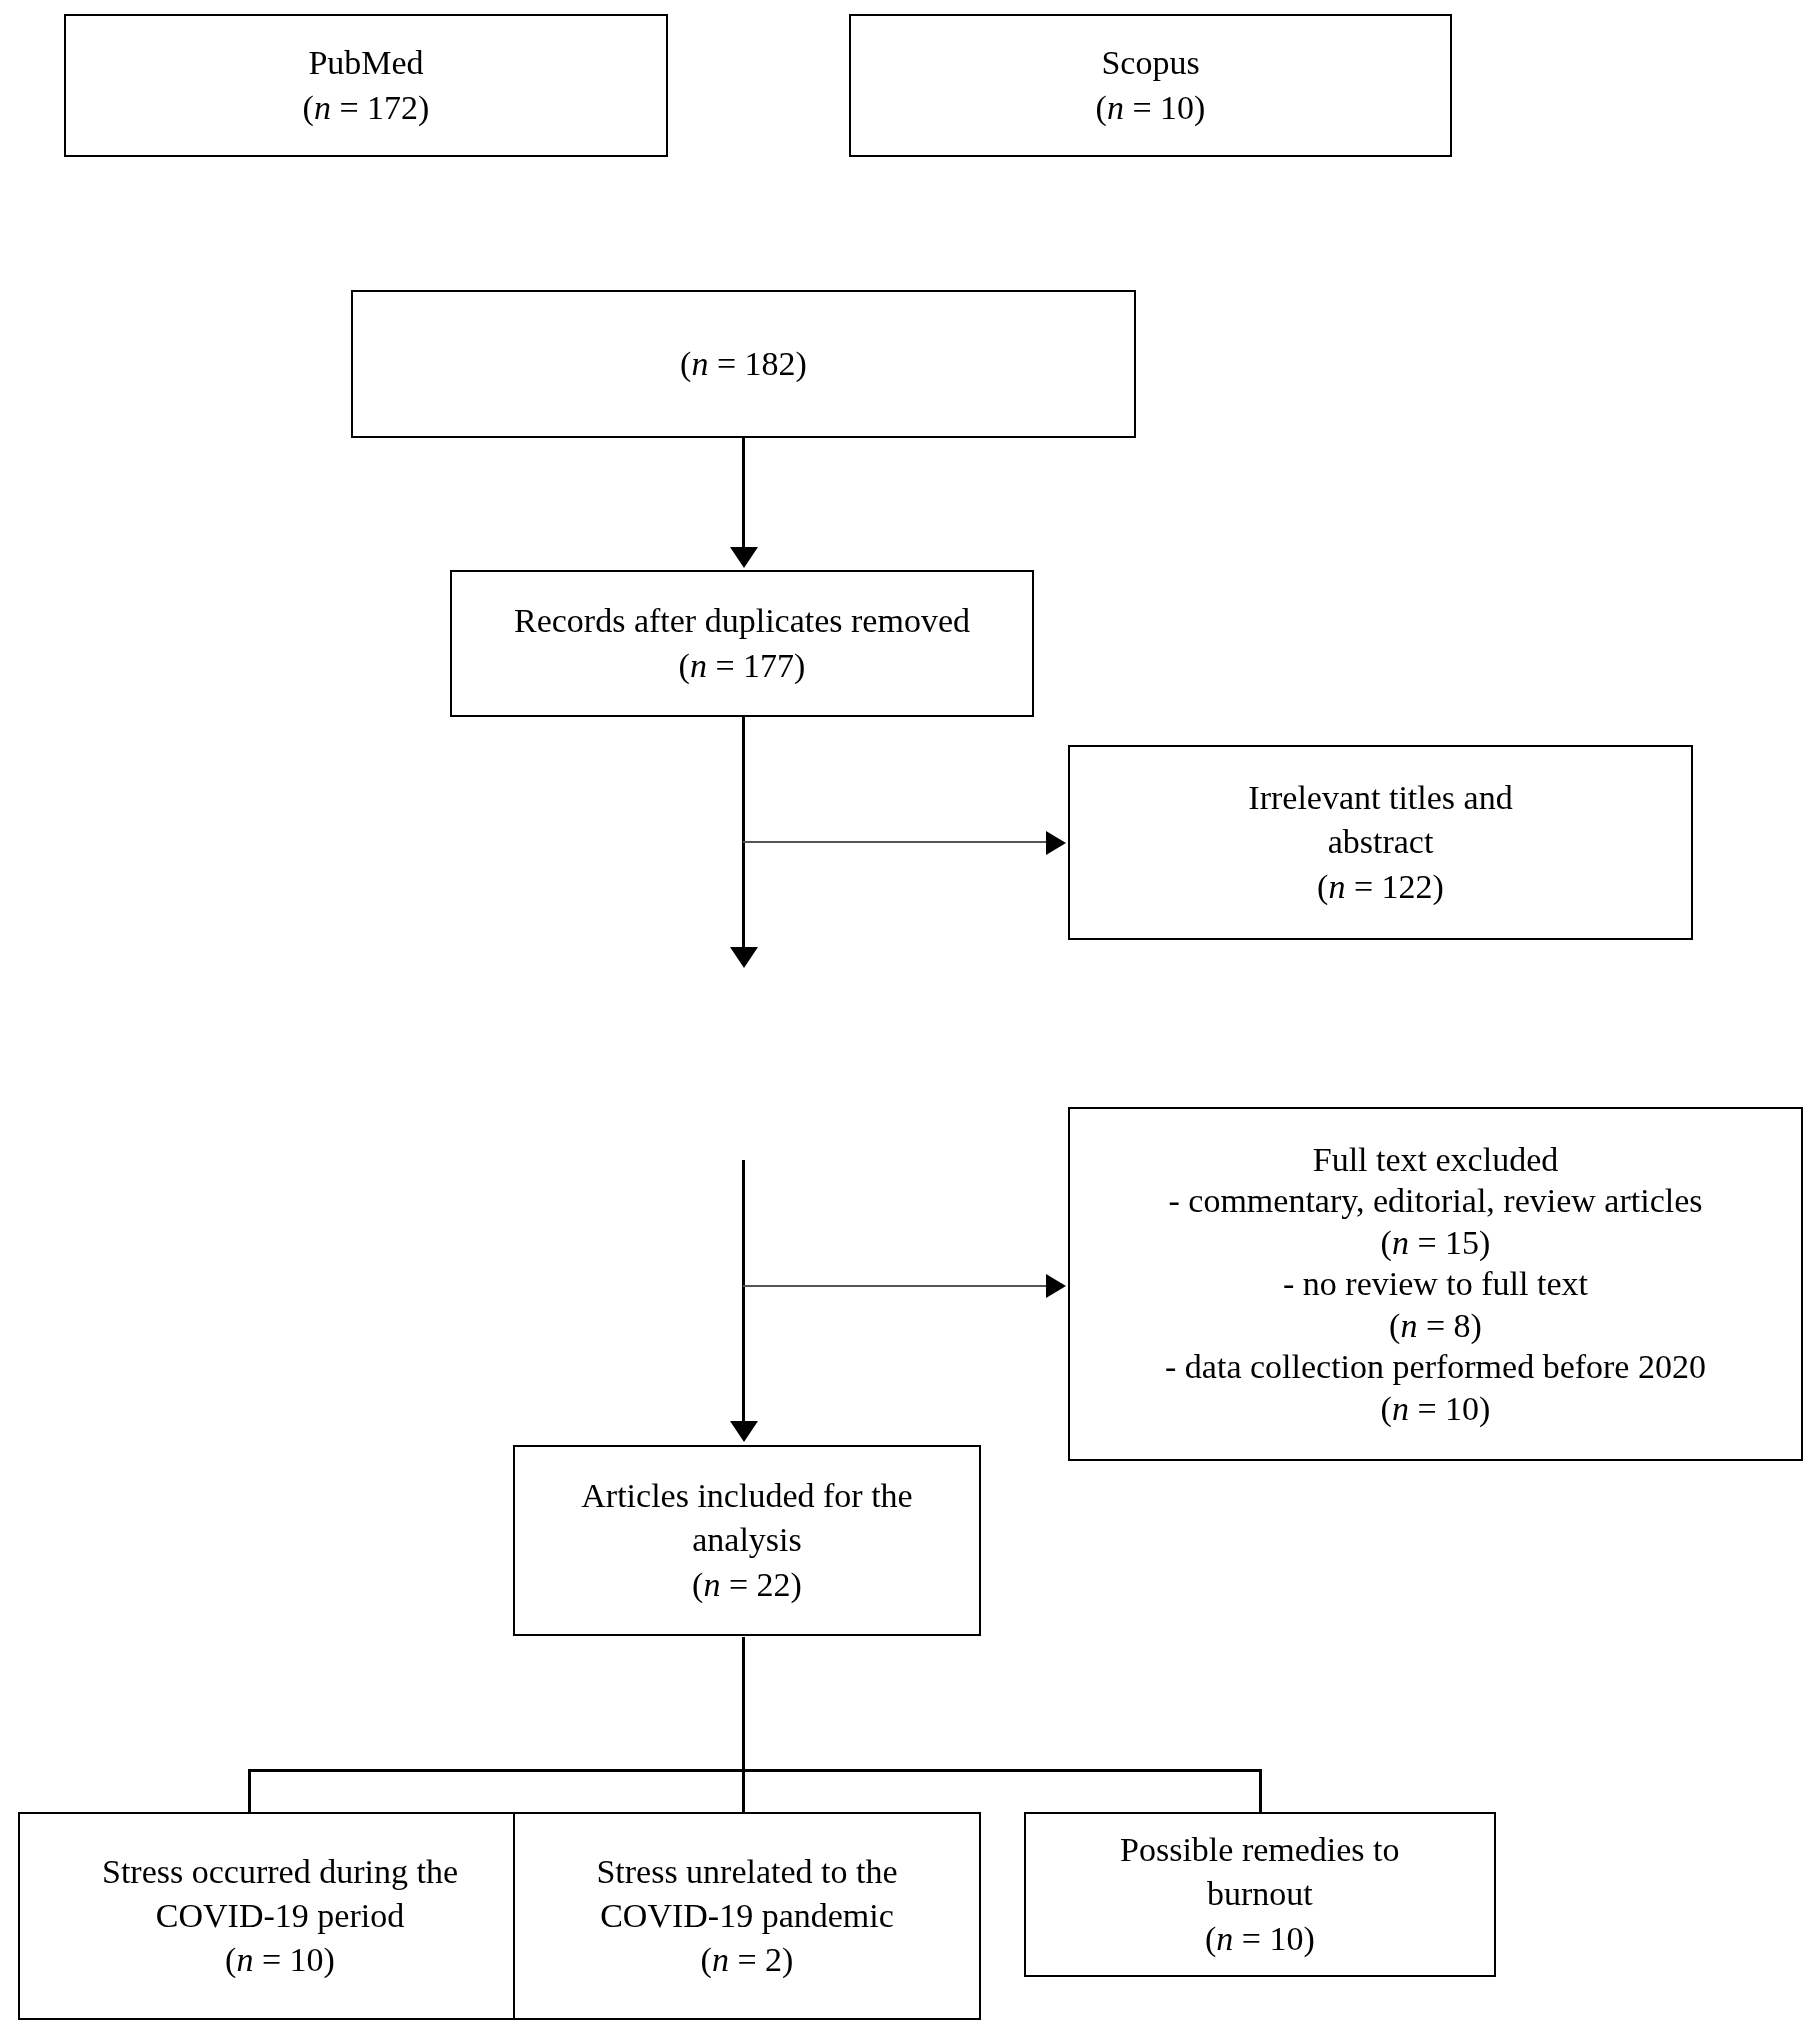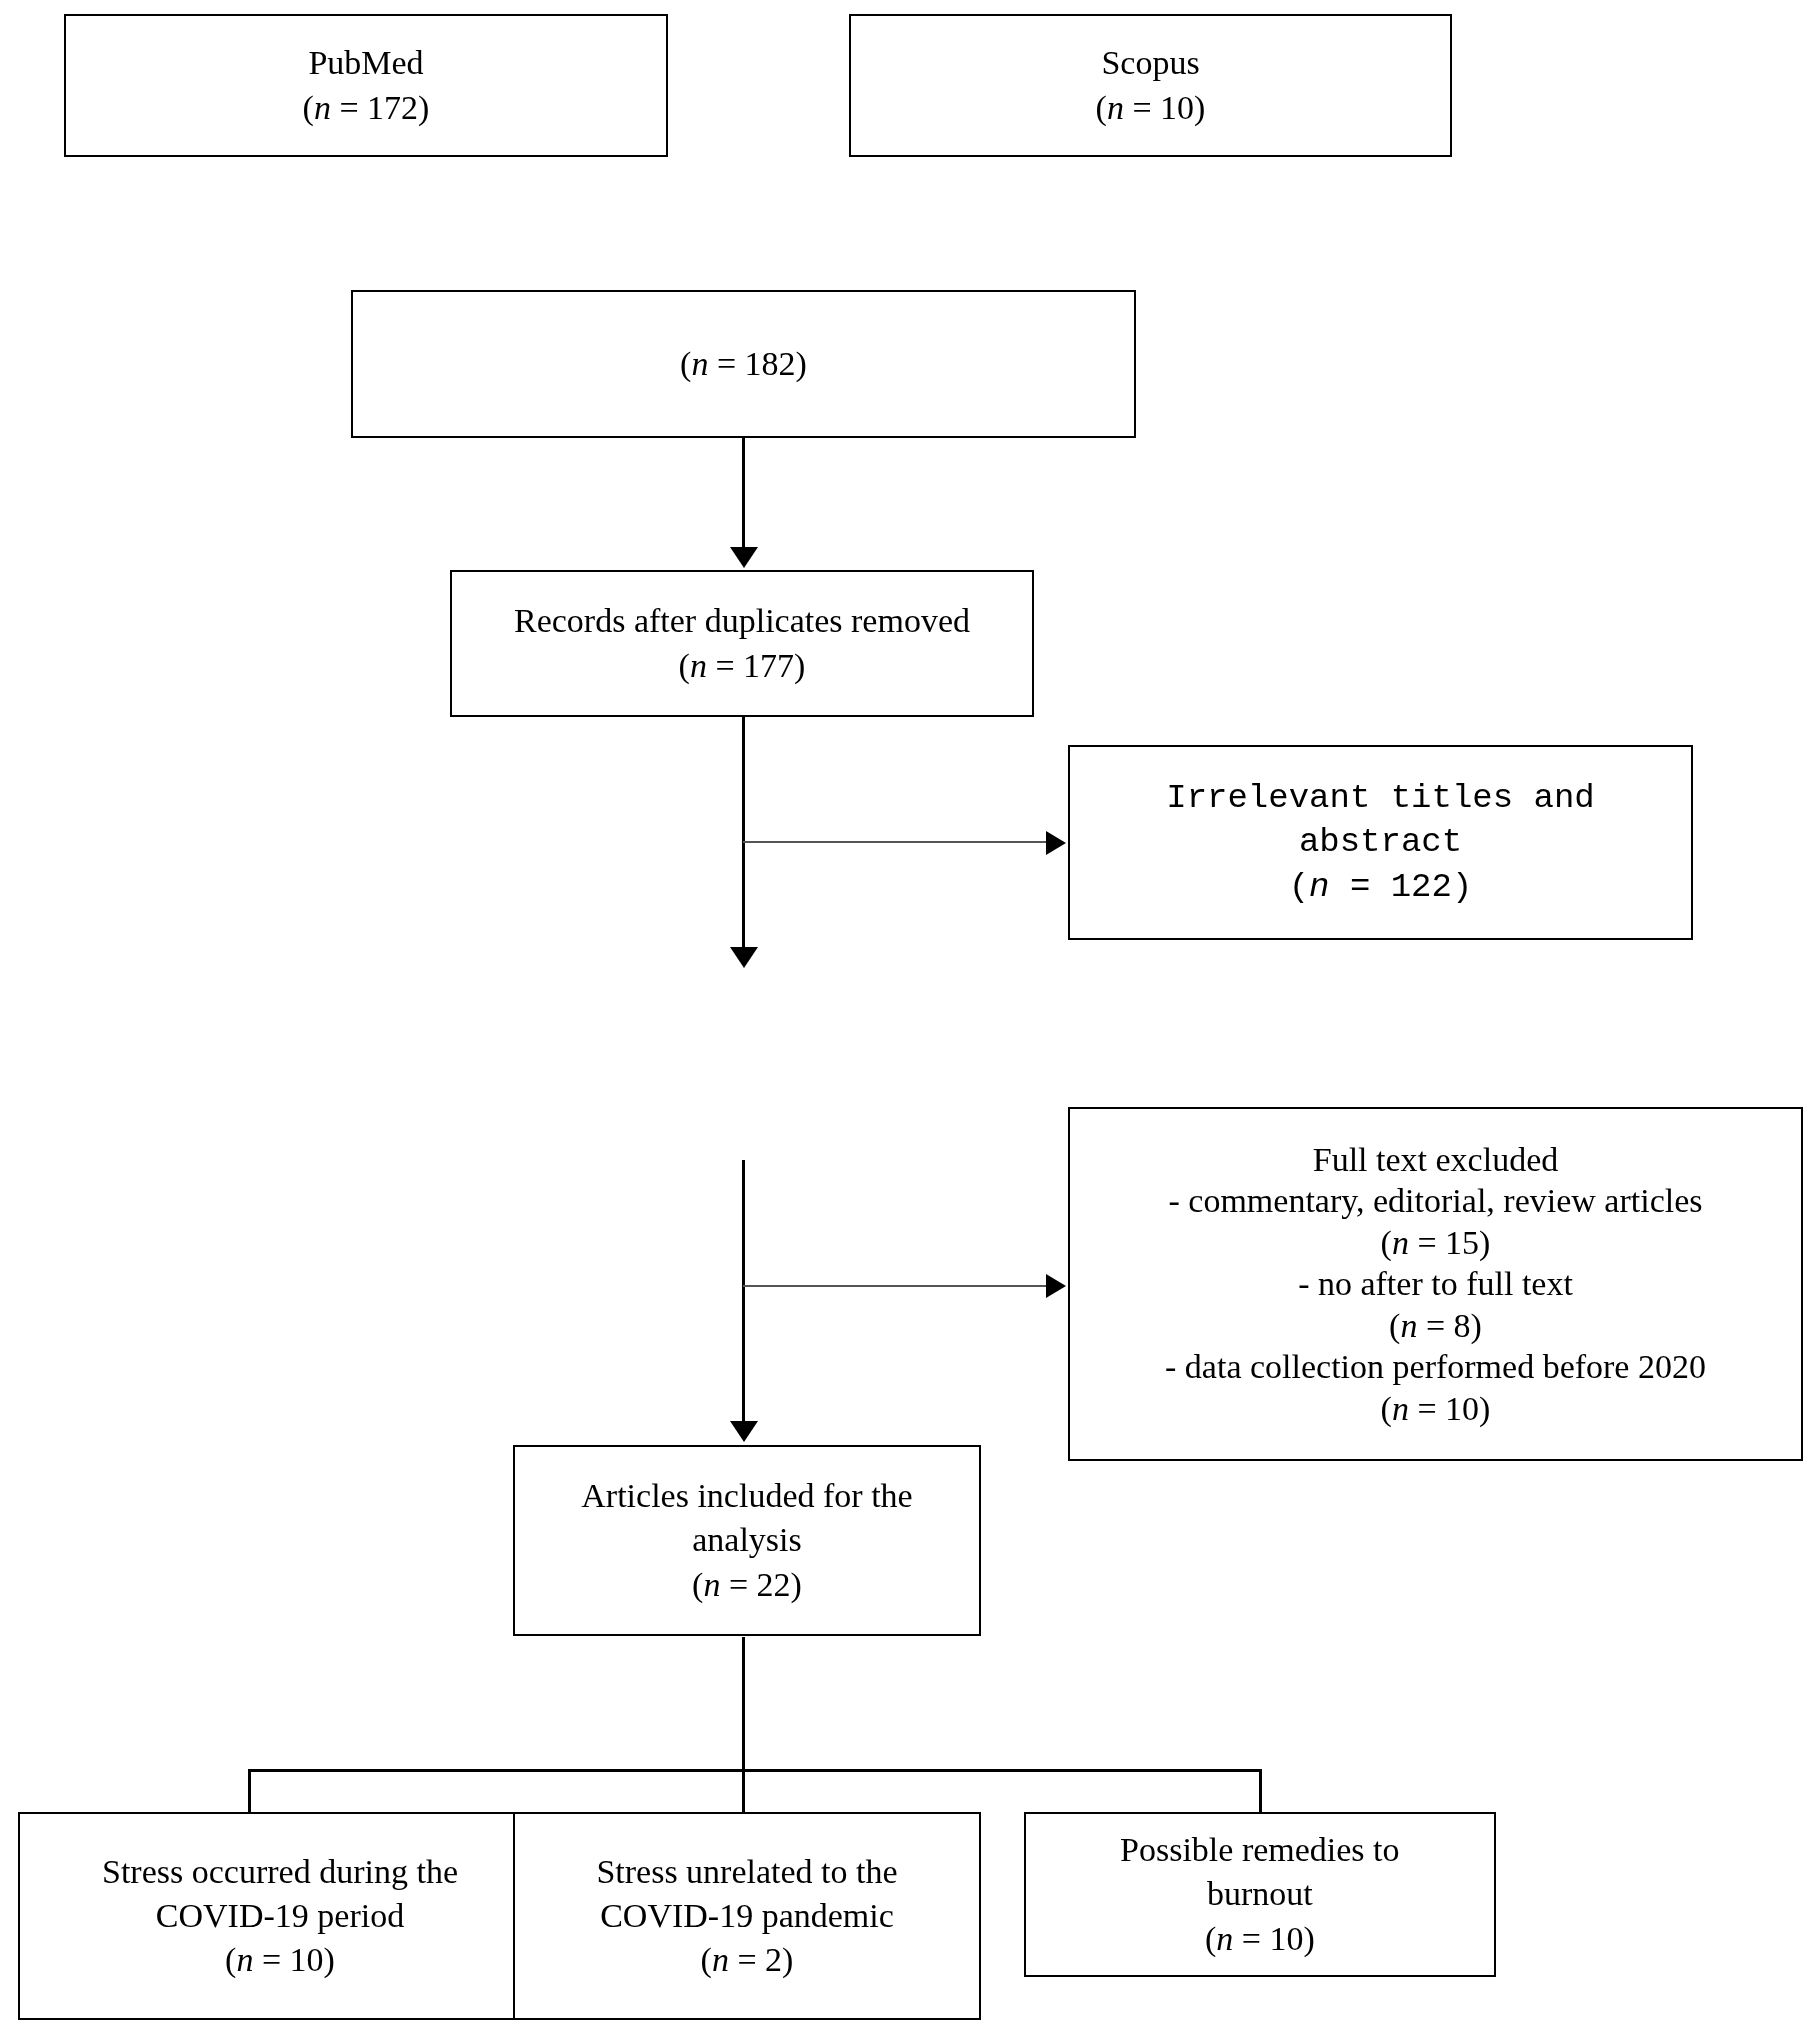--- a/index.html
+++ b/index.html
@@ -104,40 +104,40 @@
     <span class="line">Records after duplicates removed</span>
     <span class="line nv"><span>(</span><i>n</i><span> = </span><span>177</span><span>)</span></span>
   </div>
 
   <div class="vline" style="left:742px; top:717px; height:232px;"></div>
   <div class="arrow-down" style="left:730px; top:947px;"></div>
 
   <div class="hline gray" style="left:743px; top:841px; width:305px;"></div>
   <div class="arrow-right" style="left:1046px; top:831px;"></div>
 
-  <div class="node" style="left:1068px; top:745px; width:625px; height:195px;font-family:Liberation Mono, monospace;">
+  <div class="node" style="left:1068px; top:745px; width:625px; height:195px;">
     <span class="line">Irrelevant titles and</span>
     <span class="line">abstract</span>
     <span class="line nv"><span>(</span><i>n</i><span> = </span><span>122</span><span>)</span></span>
   </div>
 
 
   <div class="vline" style="left:742px; top:1160px; height:262px;"></div>
   <div class="arrow-down" style="left:730px; top:1421px;"></div>
 
   <div class="hline gray" style="left:743px; top:1285px; width:305px;"></div>
   <div class="arrow-right" style="left:1046px; top:1274px;"></div>
 
   <div class="node" style="left:1068px; top:1107px; width:735px; height:354px; line-height:1.22;">
     <span class="line">Full text excluded</span>
 
     <span class="line">- commentary, editorial, review articles</span>
     <span class="line nv"><span>(</span><i>n</i><span> = </span><span>15</span><span>)</span></span>
 
-    <span class="line">- no after to full text</span>
+    <span class="line">- no review to full text</span>
     <span class="line nv"><span>(</span><i>n</i><span> = </span><span>8</span><span>)</span></span>
 
     <span class="line">- data collection performed before 2020</span>
     <span class="line nv"><span>(</span><i>n</i><span> = </span><span>10</span><span>)</span></span>
   </div>
 
   <div class="node" style="left:513px; top:1445px; width:468px; height:191px;">
     <span class="line">Articles included for the</span>
     <span class="line">analysis</span>
     <span class="line nv"><span>(</span><i>n</i><span> = </span><span>22</span><span>)</span></span>

